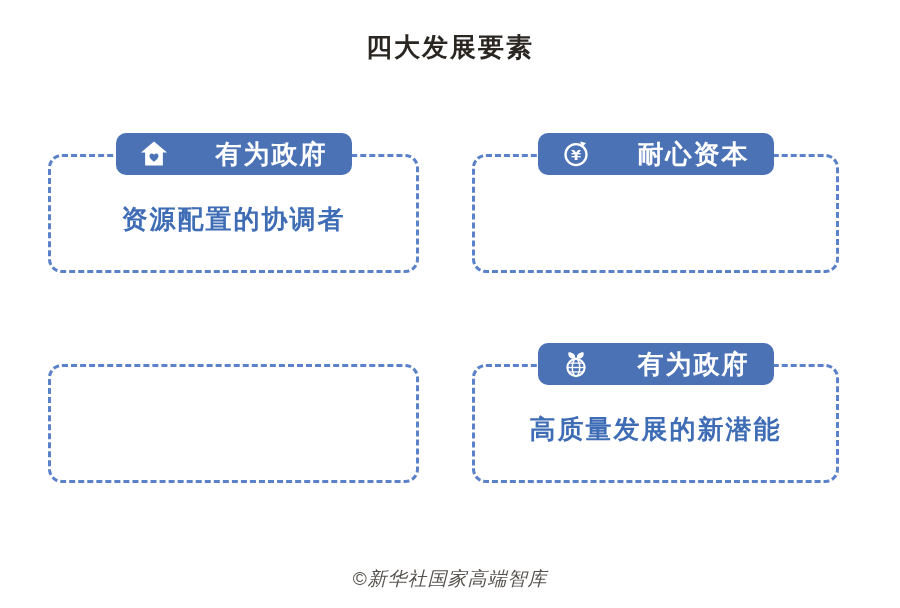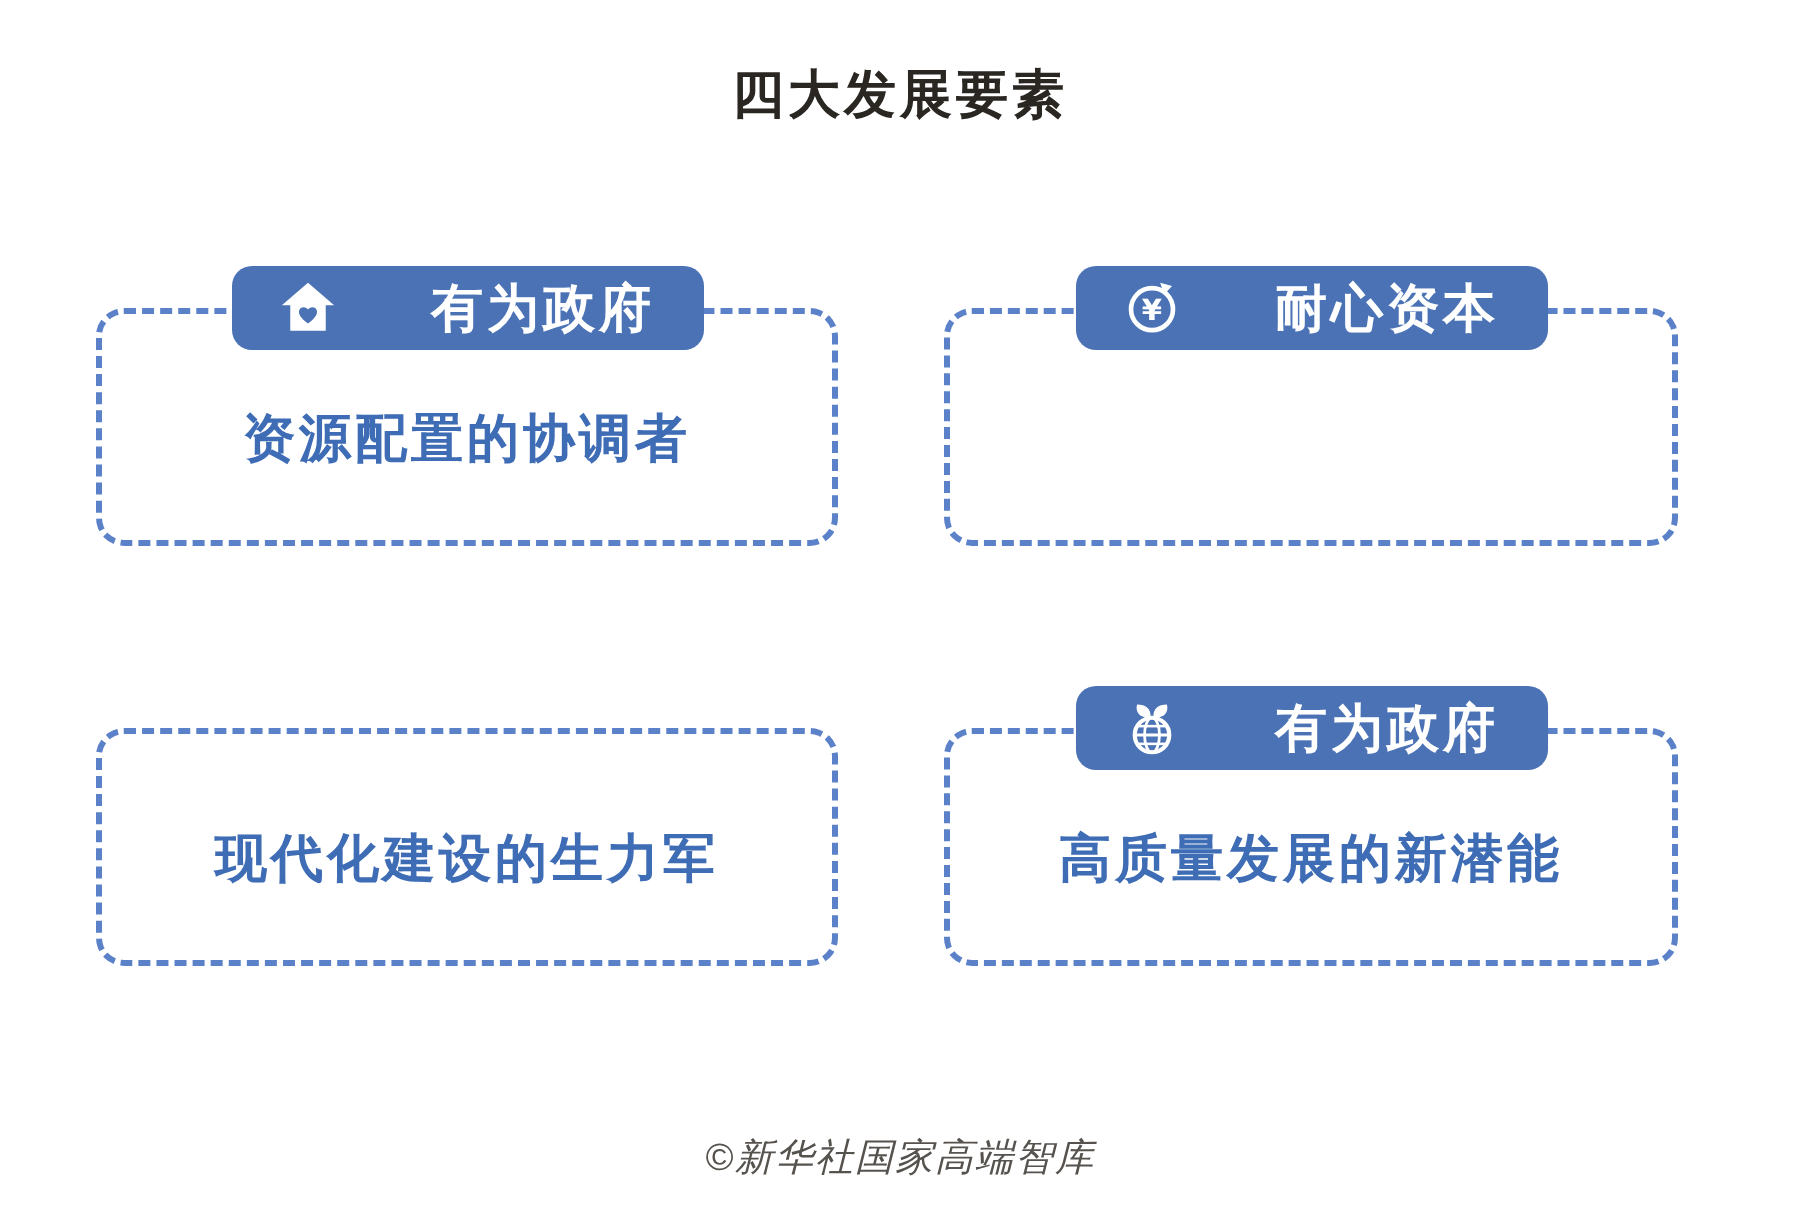--- a/index.html
+++ b/index.html
@@ -60,21 +60,20 @@
     <svg class="tab-icon" viewBox="0 0 24 24">
       <circle cx="12" cy="12.5" r="9" fill="none" stroke="#ffffff" stroke-width="2"></circle>
       <path d="M15.5 1.2 L20.6 2.6 L17.2 6.2 Z" fill="#ffffff"></path>
       <text x="12" y="17" font-size="12.5" font-weight="bold" fill="#ffffff" text-anchor="middle" font-family="DejaVu Sans, sans-serif">¥</text>
     </svg>
     <span class="tab-label">耐心资本</span>
   </div>
 </div>
 
 <div class="card card-3">
-  <div class="card-desc">现代化建设的生力军</div>
 </div>
 
 <div class="card card-4">
   <div class="card-tab">
     <svg class="tab-icon" viewBox="0 0 24 24">
       <circle cx="12" cy="15" r="7.4" fill="none" stroke="#ffffff" stroke-width="1.8"></circle>
       <ellipse cx="12" cy="15" rx="3.2" ry="7.4" fill="none" stroke="#ffffff" stroke-width="1.2"></ellipse>
       <line x1="4.8" y1="15" x2="19.2" y2="15" stroke="#ffffff" stroke-width="1.2"></line>
       <line x1="6" y1="11.2" x2="18" y2="11.2" stroke="#ffffff" stroke-width="1.1"></line>
       <line x1="6" y1="18.8" x2="18" y2="18.8" stroke="#ffffff" stroke-width="1.1"></line>

